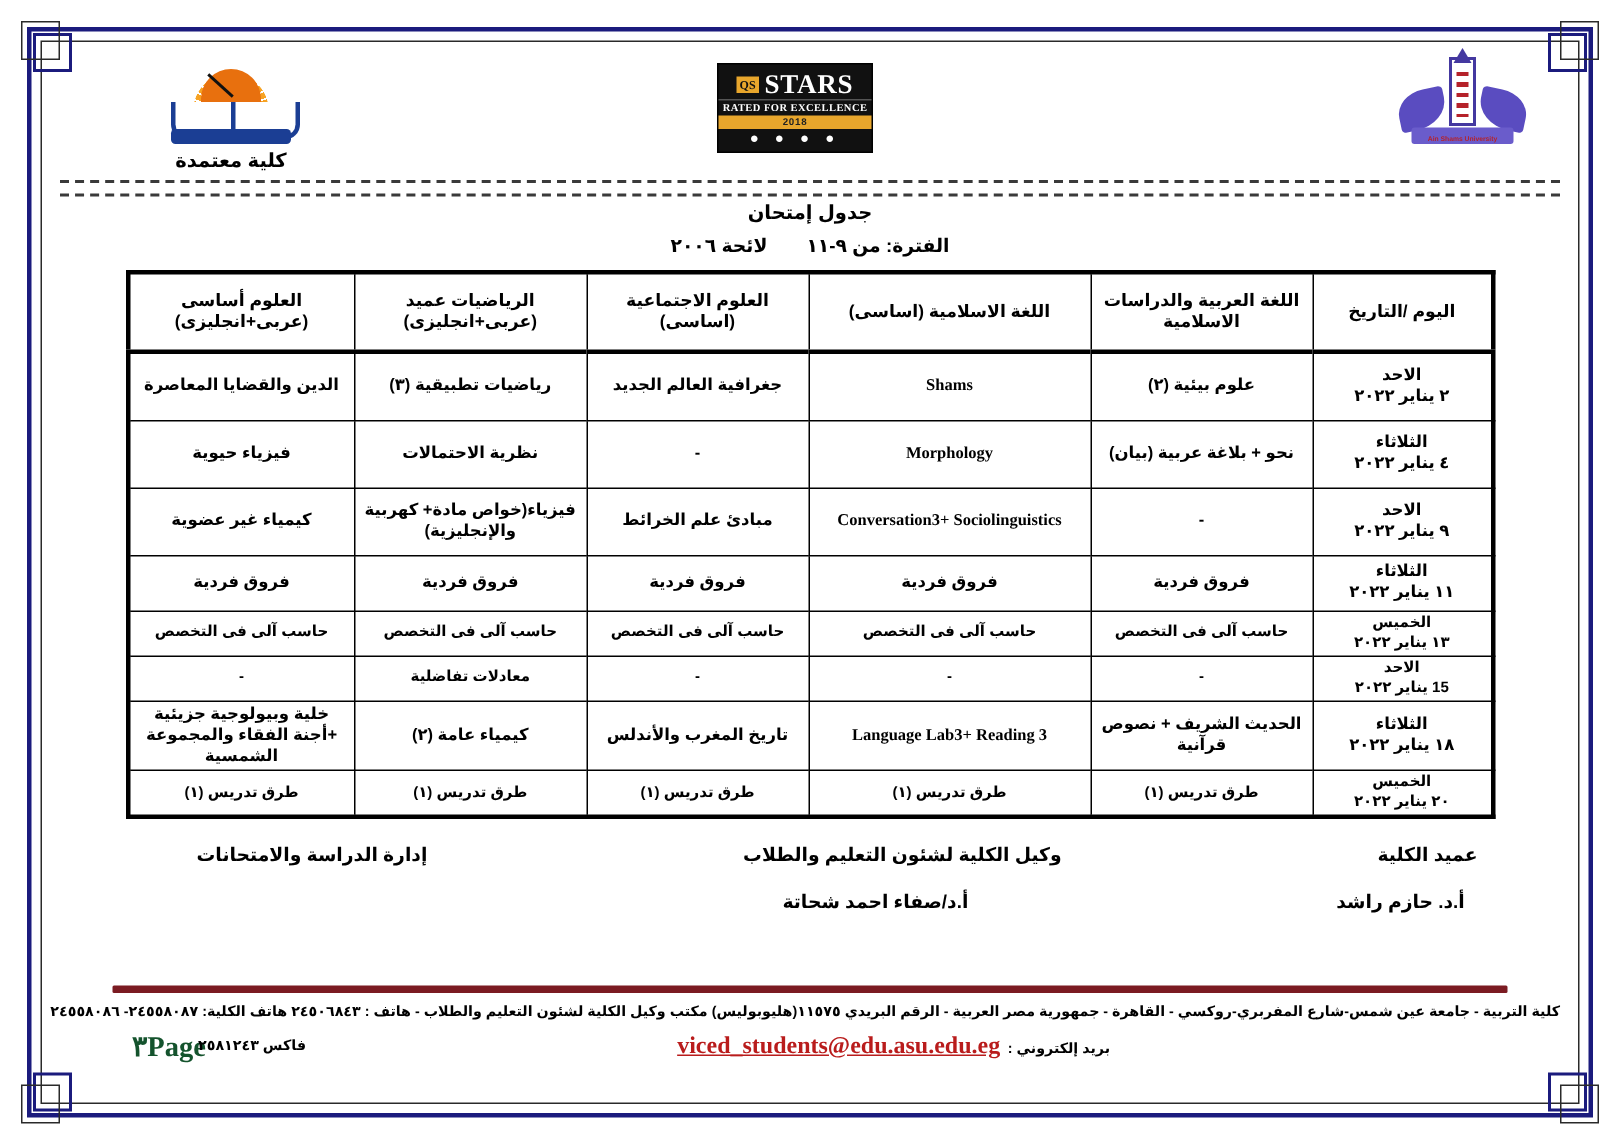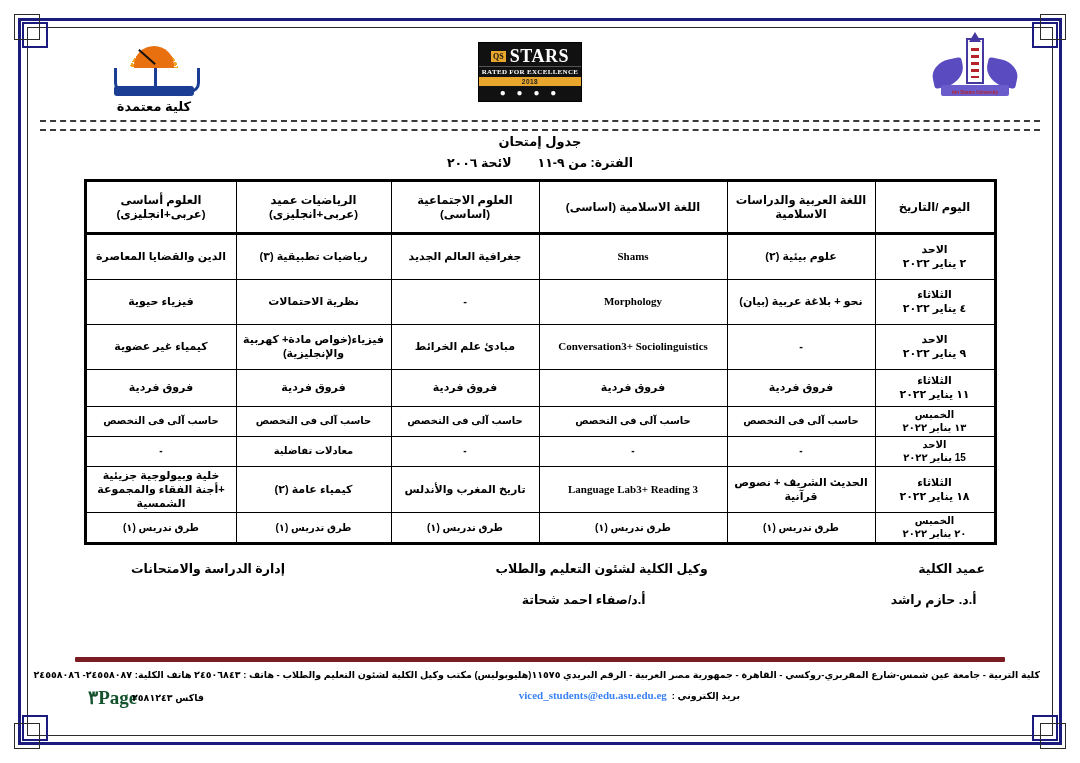--- a/index.html
+++ b/index.html
@@ -410,23 +410,24 @@
     position: absolute;
     right: 300px; top: 3px;
     display: flex;
     align-items: baseline;
     gap: 5px;
     font-size: 9.5px;
     font-weight: bold;
     white-space: nowrap;
   }
   #email-link {
-    color: #3b82f6;
+    color: #b91c1c;
+    text-decoration: underline;
     font-family: "Liberation Serif", serif;
-    font-size: 11px;
+    font-size: 16px;
     direction: ltr;
   }
   #fax-text {
     position: absolute;
     left: 92px; top: 6px;
     font-size: 9.5px;
     font-weight: bold;
     white-space: nowrap;
   }
 </style>

